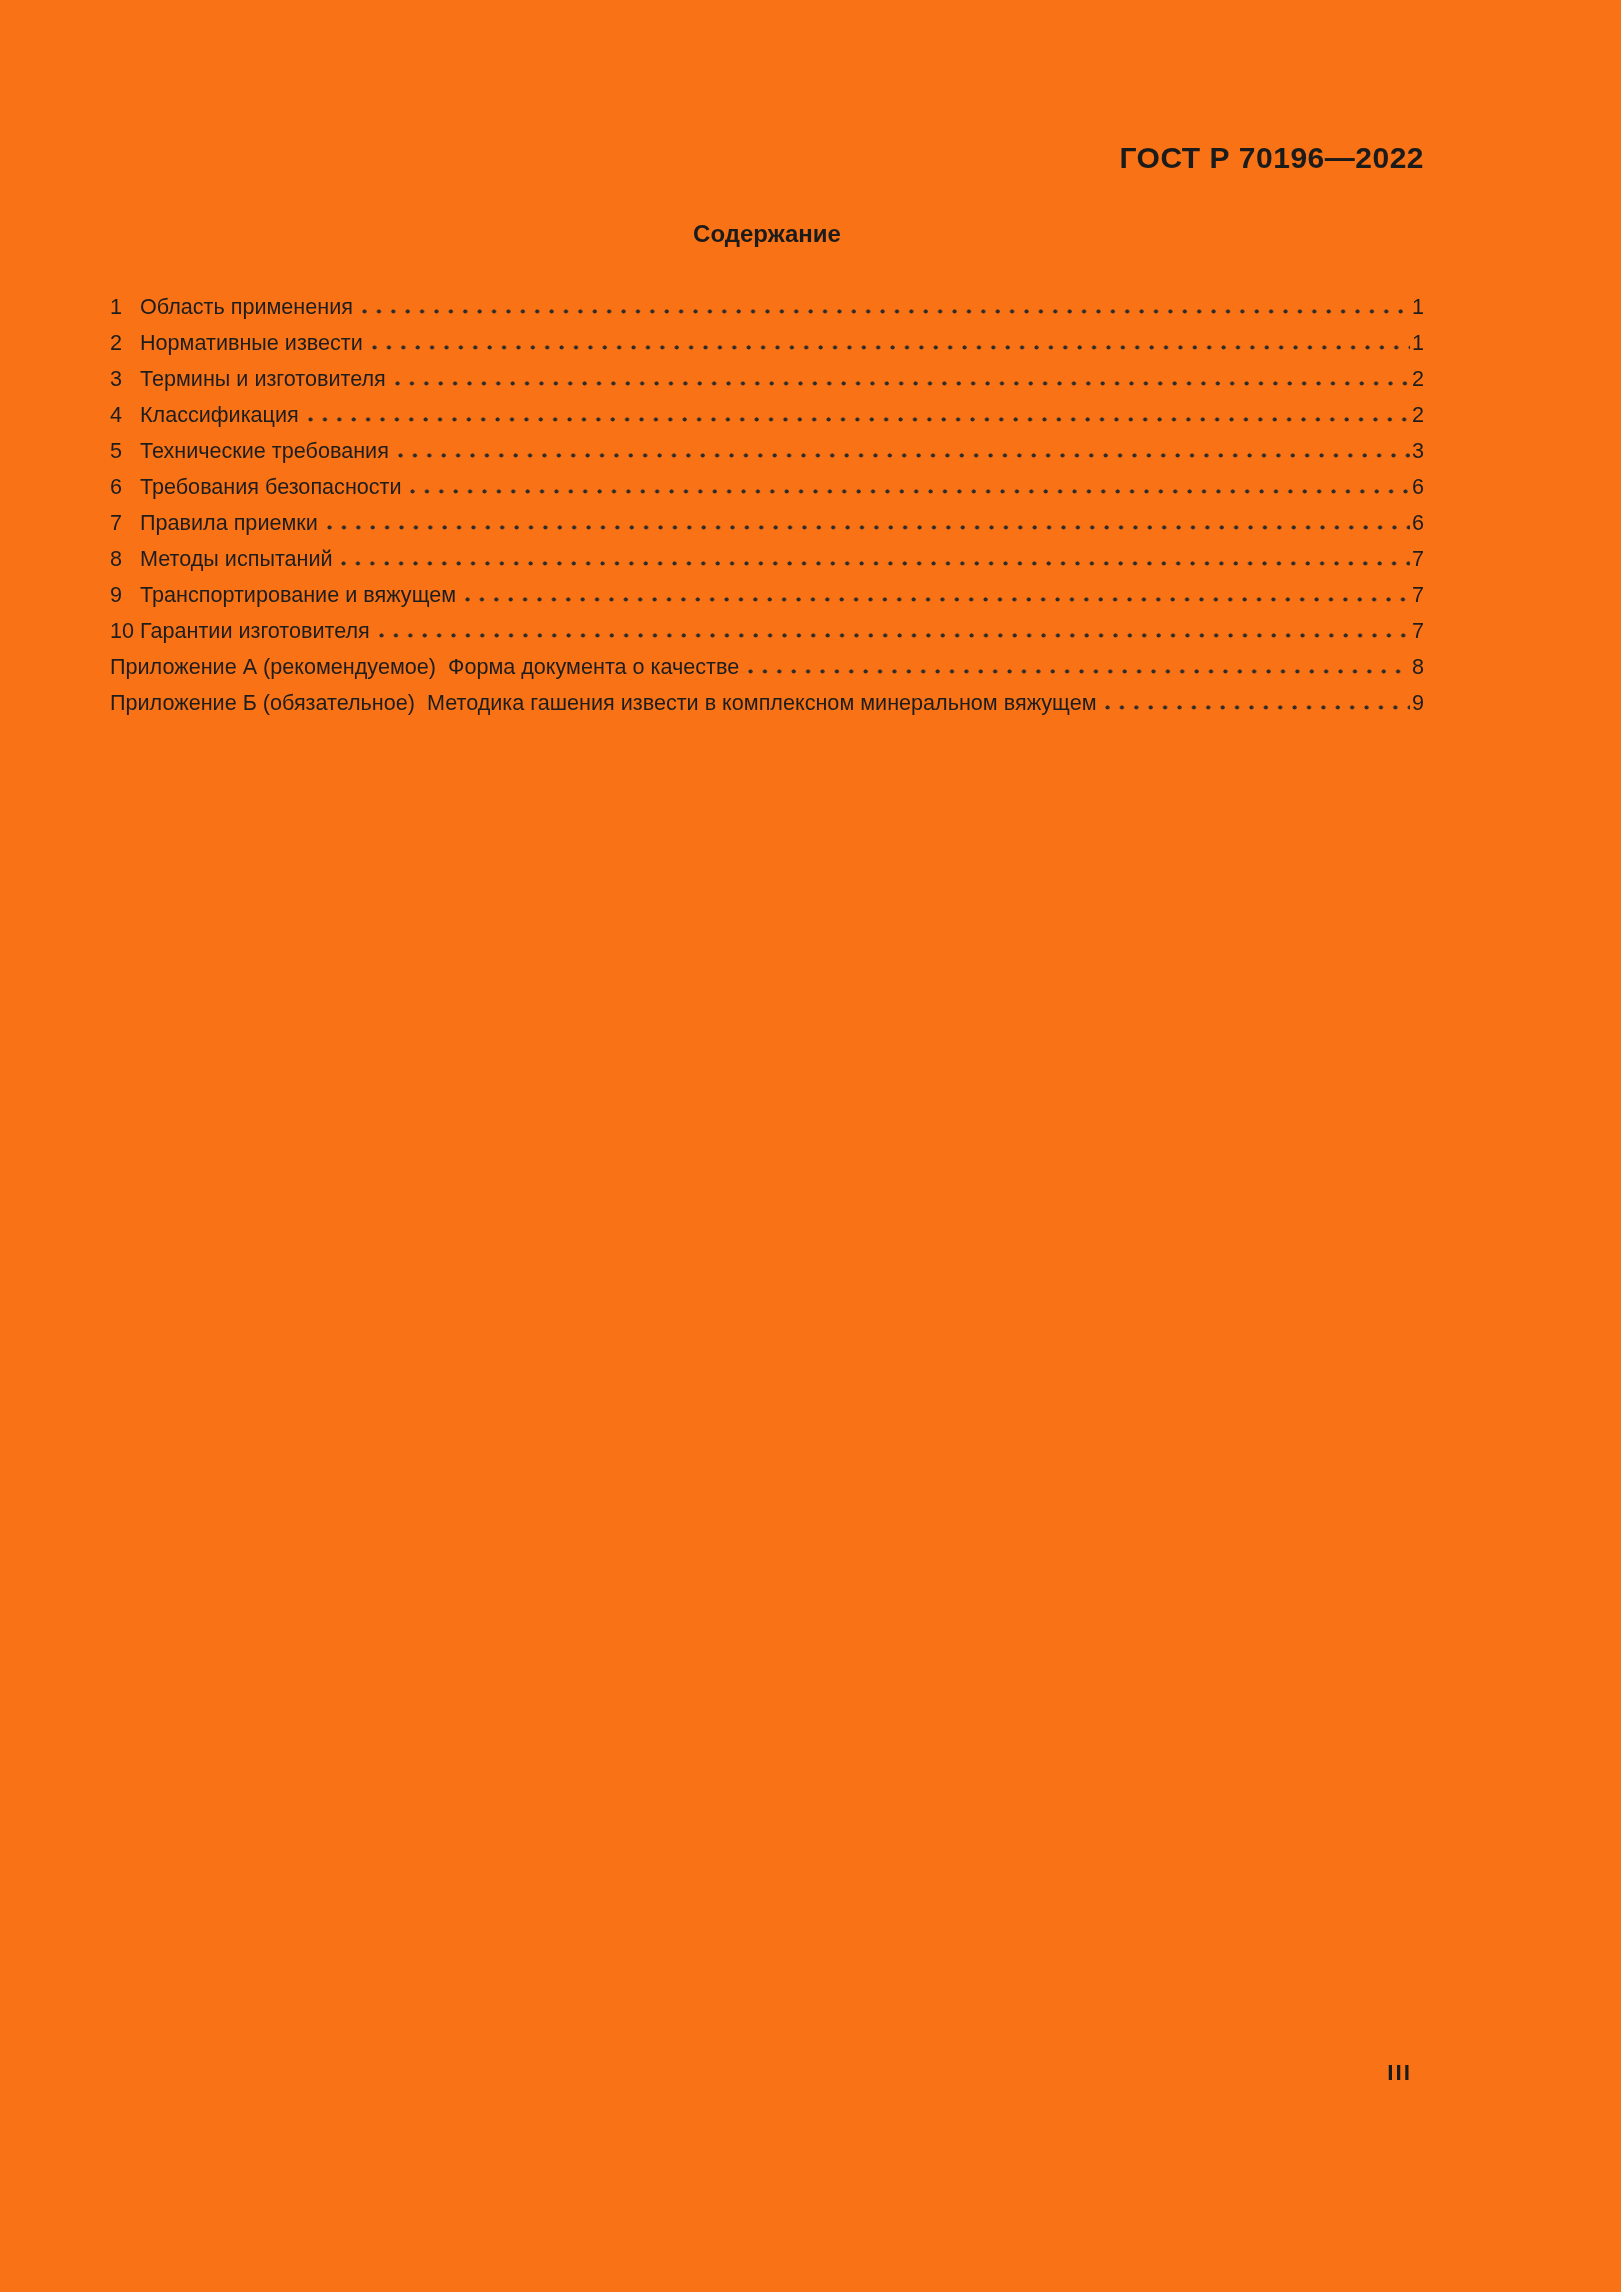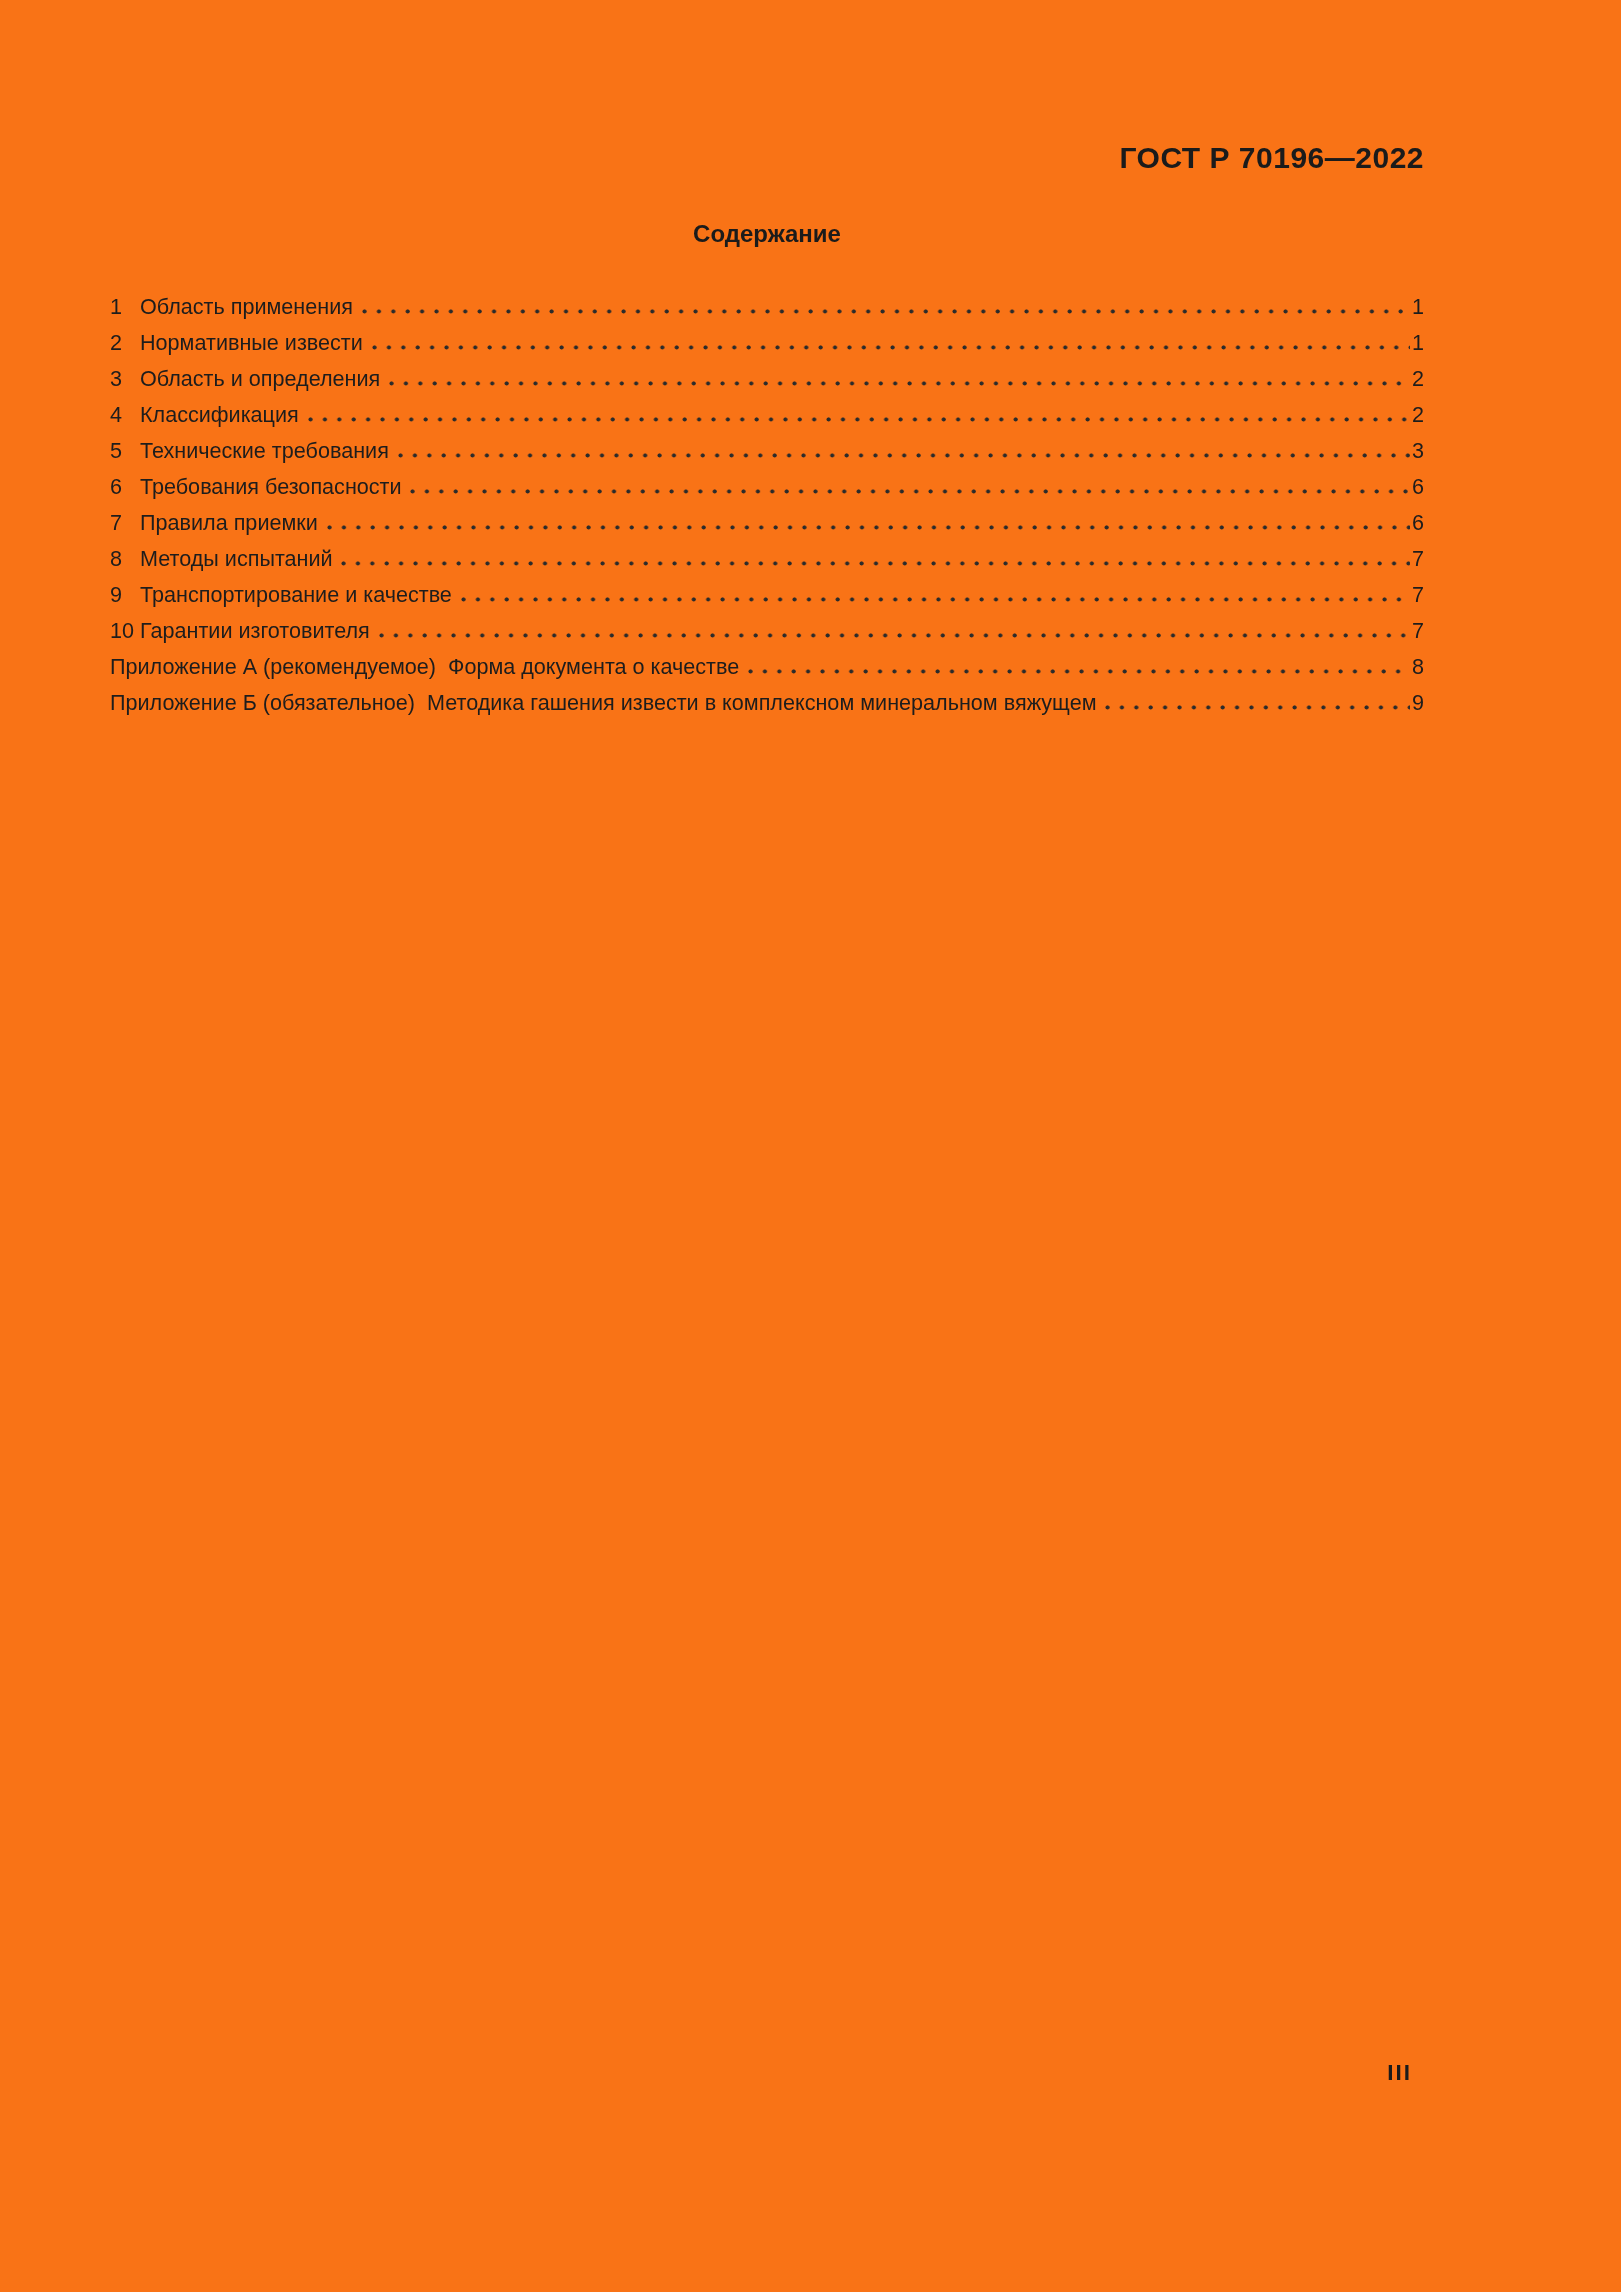--- a/index.html
+++ b/index.html
@@ -103,21 +103,21 @@
 
     <div class="toc-row">
       <span class="toc-num">2</span>
       <span class="toc-label">Нормативные извести</span>
       <span class="toc-dots"></span>
       <span class="toc-page">1</span>
     </div>
 
     <div class="toc-row">
       <span class="toc-num">3</span>
-      <span class="toc-label">Область и определения</span>
+      <span class="toc-label">Термины и изготовителя</span>
       <span class="toc-dots"></span>
       <span class="toc-page">2</span>
     </div>
 
     <div class="toc-row">
       <span class="toc-num">4</span>
       <span class="toc-label">Классификация</span>
       <span class="toc-dots"></span>
       <span class="toc-page">2</span>
     </div>
@@ -145,21 +145,21 @@
 
     <div class="toc-row">
       <span class="toc-num">8</span>
       <span class="toc-label">Методы испытаний</span>
       <span class="toc-dots"></span>
       <span class="toc-page">7</span>
     </div>
 
     <div class="toc-row">
       <span class="toc-num">9</span>
-      <span class="toc-label">Транспортирование и качестве</span>
+      <span class="toc-label">Транспортирование и вяжущем</span>
       <span class="toc-dots"></span>
       <span class="toc-page">7</span>
     </div>
 
     <div class="toc-row">
       <span class="toc-num">10</span>
       <span class="toc-label">Гарантии изготовителя</span>
       <span class="toc-dots"></span>
       <span class="toc-page">7</span>
     </div>

